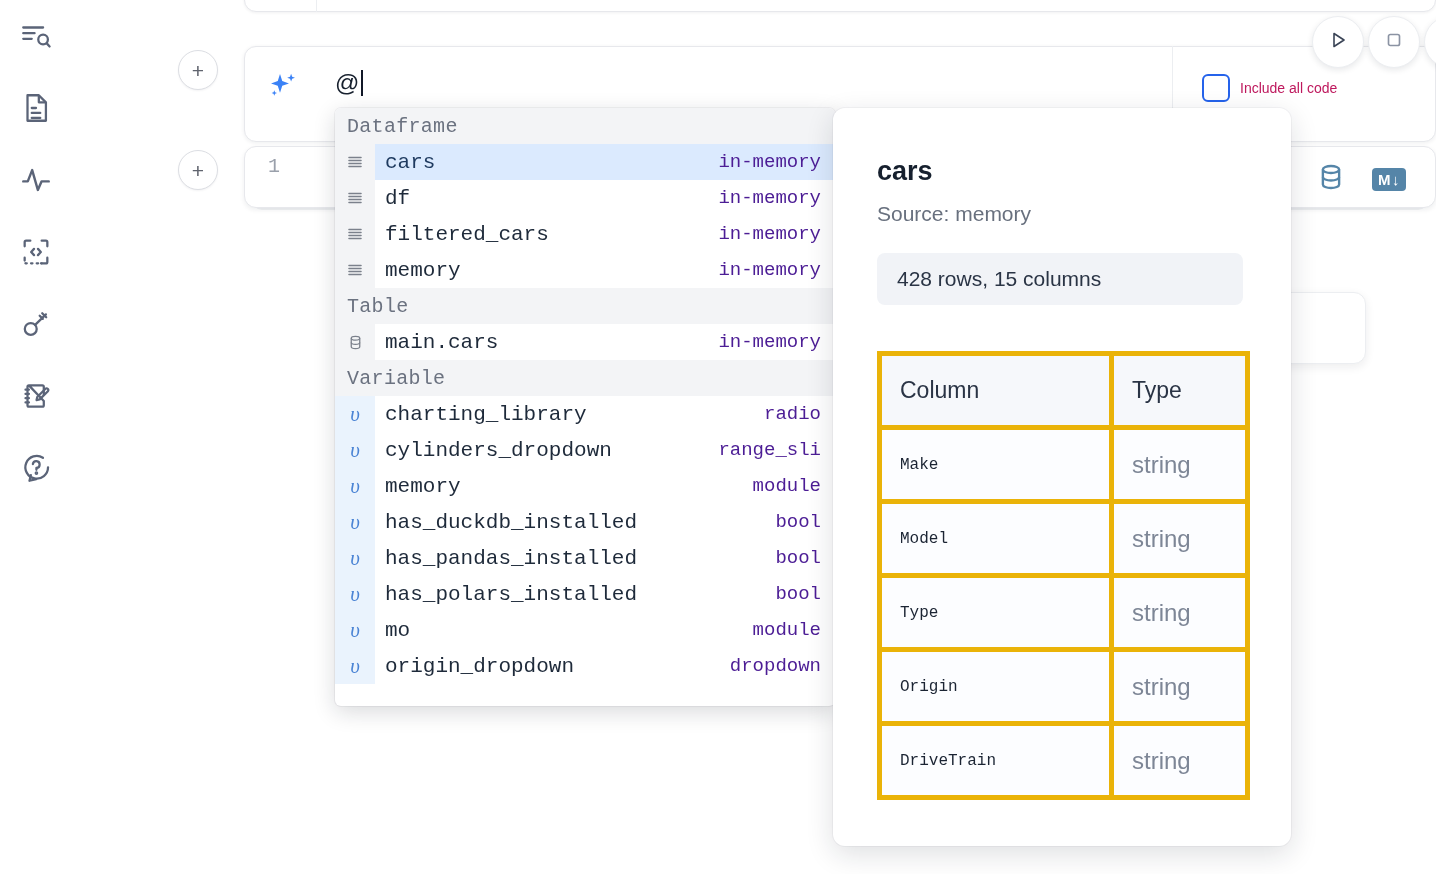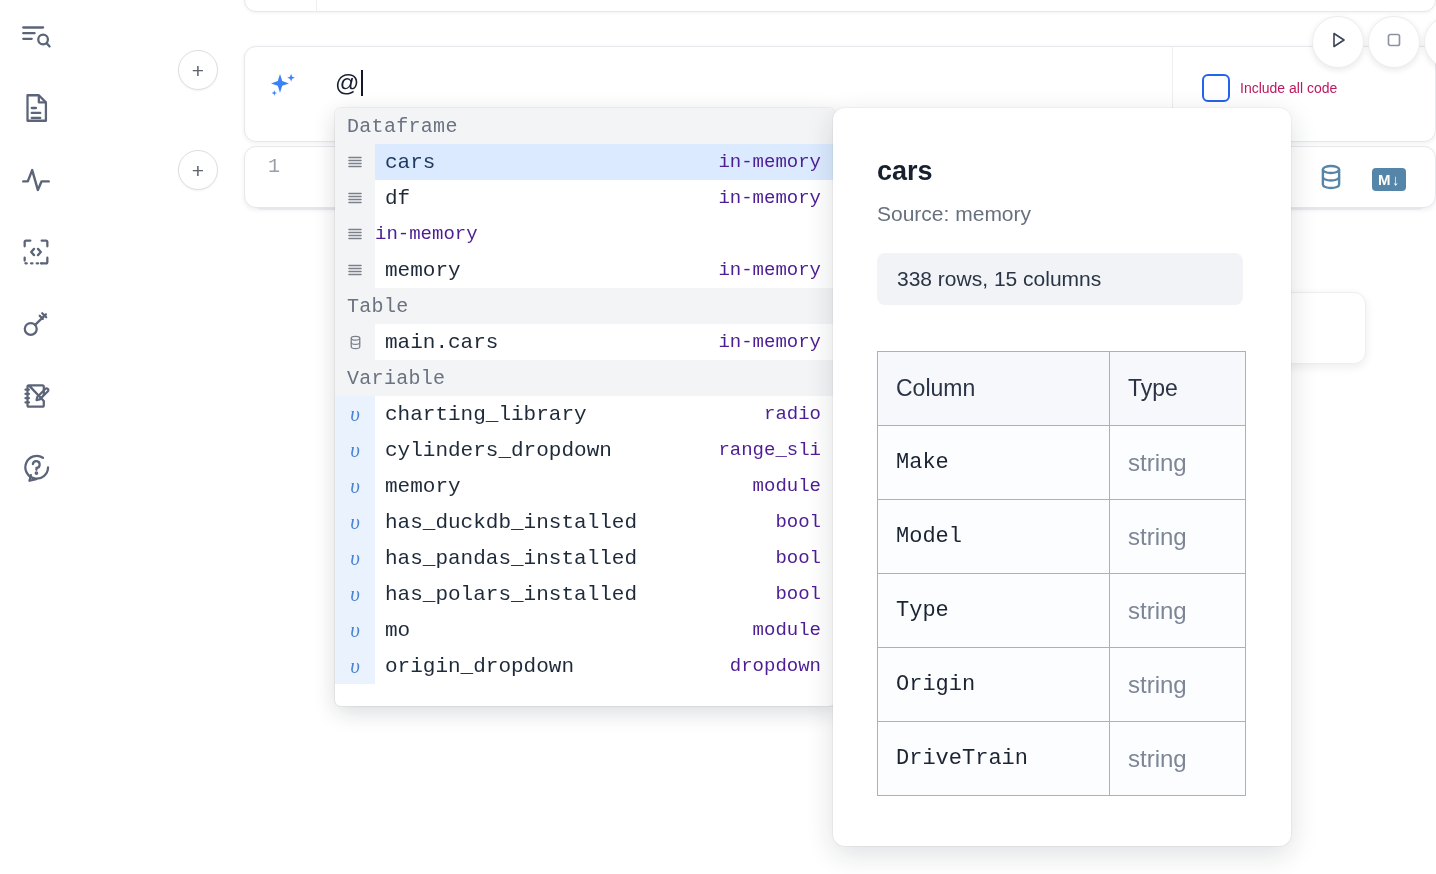--- a/index.html
+++ b/index.html
@@ -167,26 +167,26 @@
     position: absolute; left: 44px; top: 145px; width: 366px; height: 52px;
     background: #f1f3f7; border-radius: 8px;
     display: flex; align-items: center; padding-left: 20px;
     font-size: 21px; color: #2a3445;
   }
   .dp-table {
     position: absolute; left: 44px; top: 243px; width: 368px;
     border-collapse: collapse; table-layout: fixed;
   }
   .dp-table th, .dp-table td {
-    border: 1px solid #eab308; height: 74px; text-align: left; padding-left: 18px;
+    border: 5px solid #eab308; height: 74px; text-align: left; padding-left: 18px;
     vertical-align: middle;
   }
   .dp-table th { background: #f6f8fb; font-weight: 400; font-size: 23px; color: #2a3445; }
   .dp-table td.col-name {
-    font-family: "Liberation Mono", monospace; font-size: 22px; color: #1b2433; background: #fcfdff;
+    font-family: "Liberation Mono", monospace; font-size: 16px; color: #1b2433; background: #fcfdff;
   }
   .dp-table td.col-type { font-size: 24px; color: #7d8696; background: #fcfdff; }
   .dp-table col.c1 { width: 232px; }
   .dp-table col.c2 { width: 136px; }
 </style>
 </head>
 <body>
 
 <div id="root">
 
@@ -338,20 +338,21 @@
         </span>
         <span class="dd-name">df</span>
         <span class="dd-kind">in-memory</span>
       </div>
       <div class="dd-row">
         <span class="dd-gutter">
           <svg width="18" height="18" viewBox="0 0 24 24" fill="none" stroke="#7b818c" stroke-width="2.1" stroke-linecap="round">
             <path d="M4 6h16M4 10h16M4 14h16M4 18h16"></path>
           </svg>
         </span>
+        <span class="dd-name">filtered_cars</span>
         <span class="dd-kind">in-memory</span>
       </div>
       <div class="dd-row">
         <span class="dd-gutter">
           <svg width="18" height="18" viewBox="0 0 24 24" fill="none" stroke="#7b818c" stroke-width="2.1" stroke-linecap="round">
             <path d="M4 6h16M4 10h16M4 14h16M4 18h16"></path>
           </svg>
         </span>
         <span class="dd-name">memory</span>
         <span class="dd-kind">in-memory</span>
@@ -407,21 +408,21 @@
       <div class="dd-row var">
         <span class="dd-gutter">υ</span>
         <span class="dd-name">origin_dropdown</span>
         <span class="dd-kind">dropdown</span>
       </div>
     </div>
 
   <div class="detail-panel">
     <div class="dp-title">cars</div>
     <div class="dp-source">Source: memory</div>
-    <div class="dp-shape">338 rows, 15 columns</div>
+    <div class="dp-shape">428 rows, 15 columns</div>
     <table class="dp-table">
       <colgroup>
           <col class="c1">
           <col class="c2">
         </colgroup>
       <thead>
           <tr id="dp-head">
             <th>Column</th>
             <th>Type</th>
           </tr>

